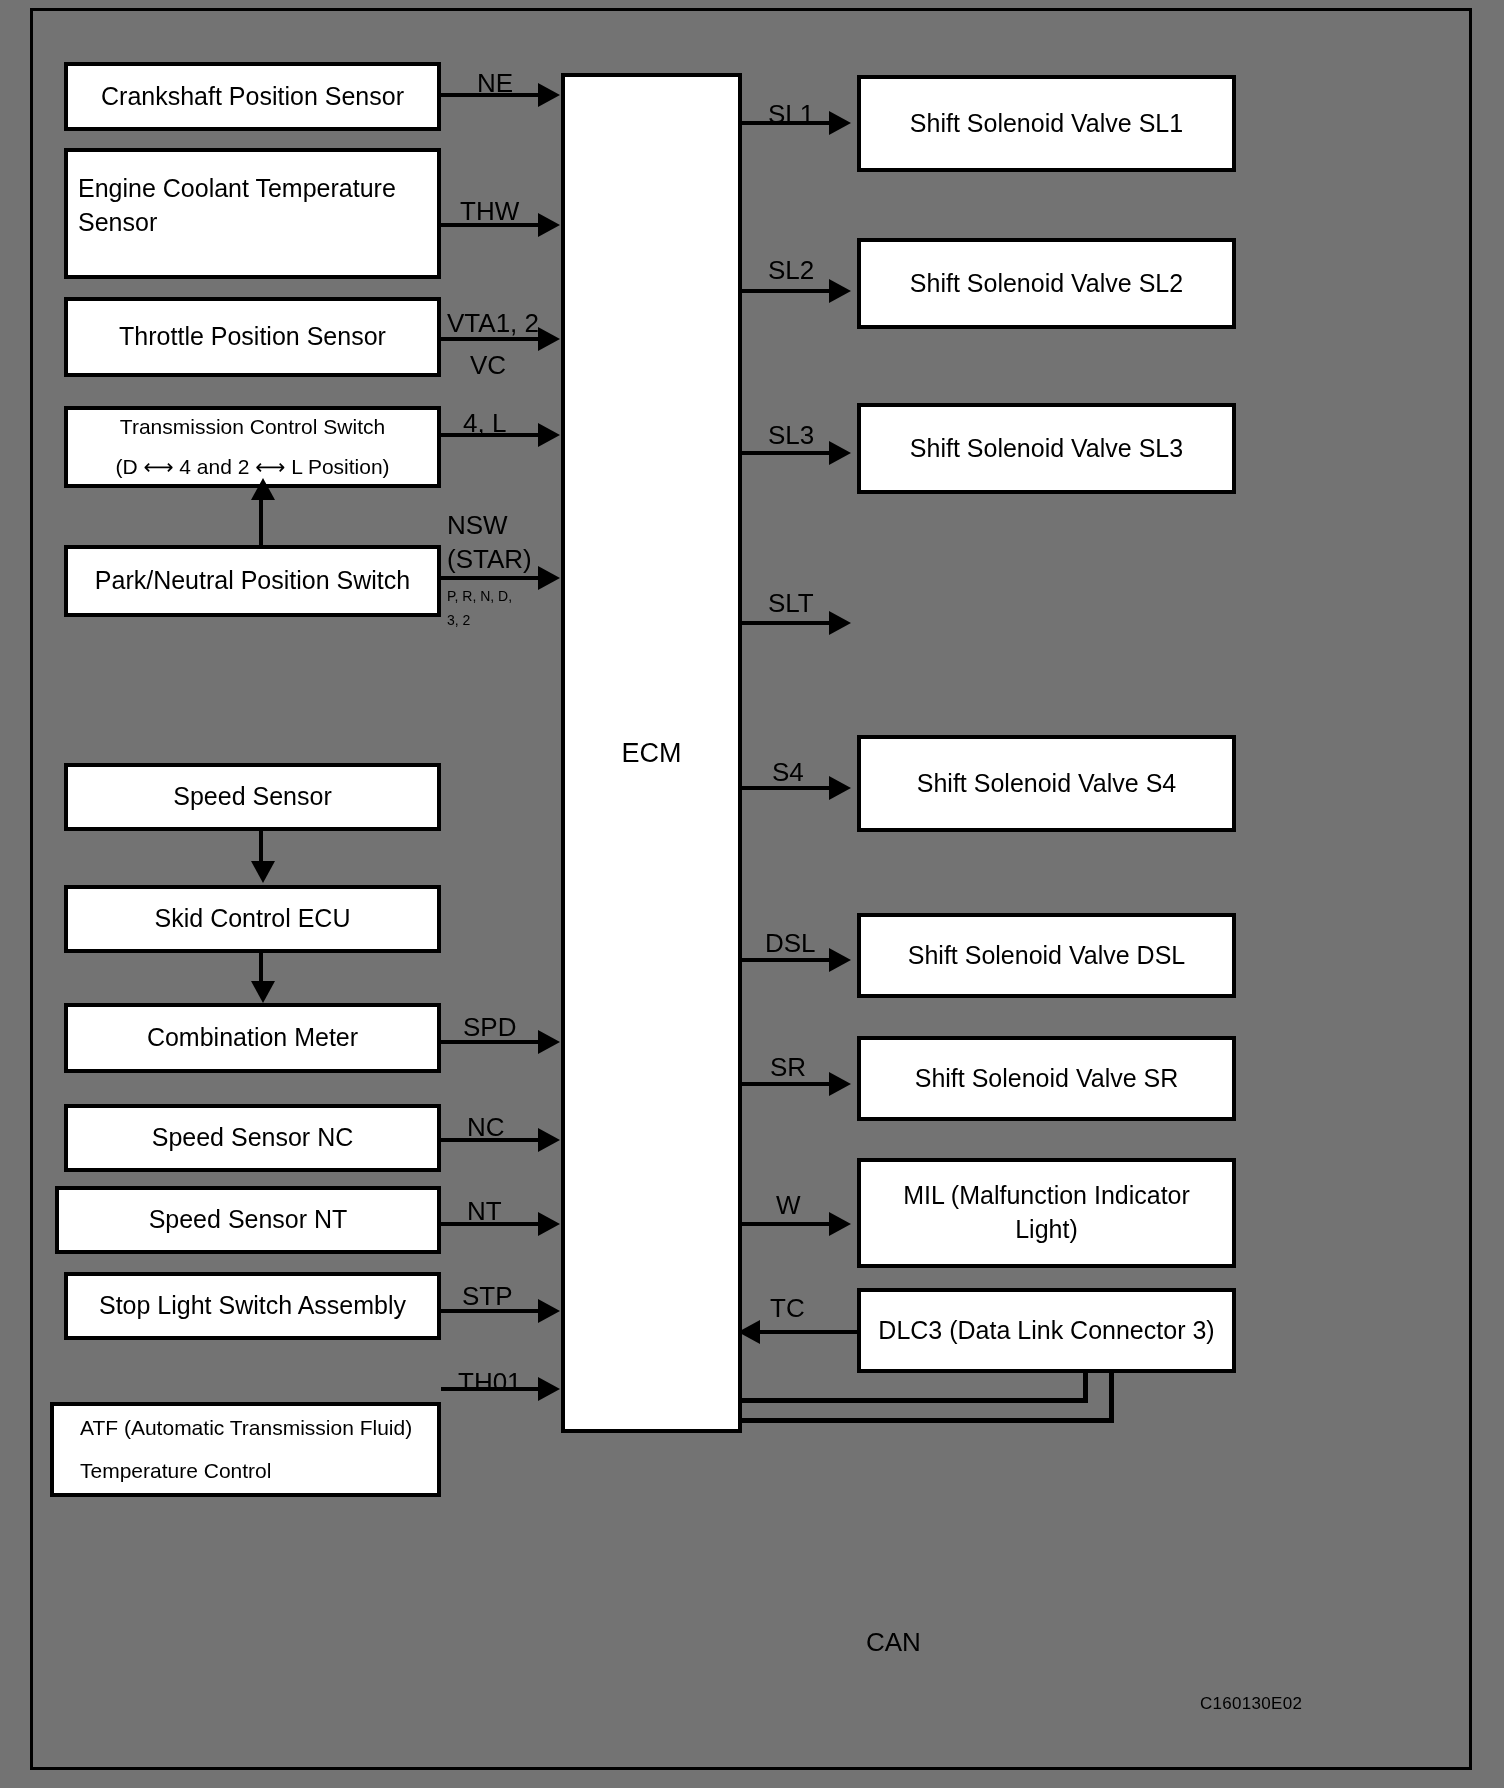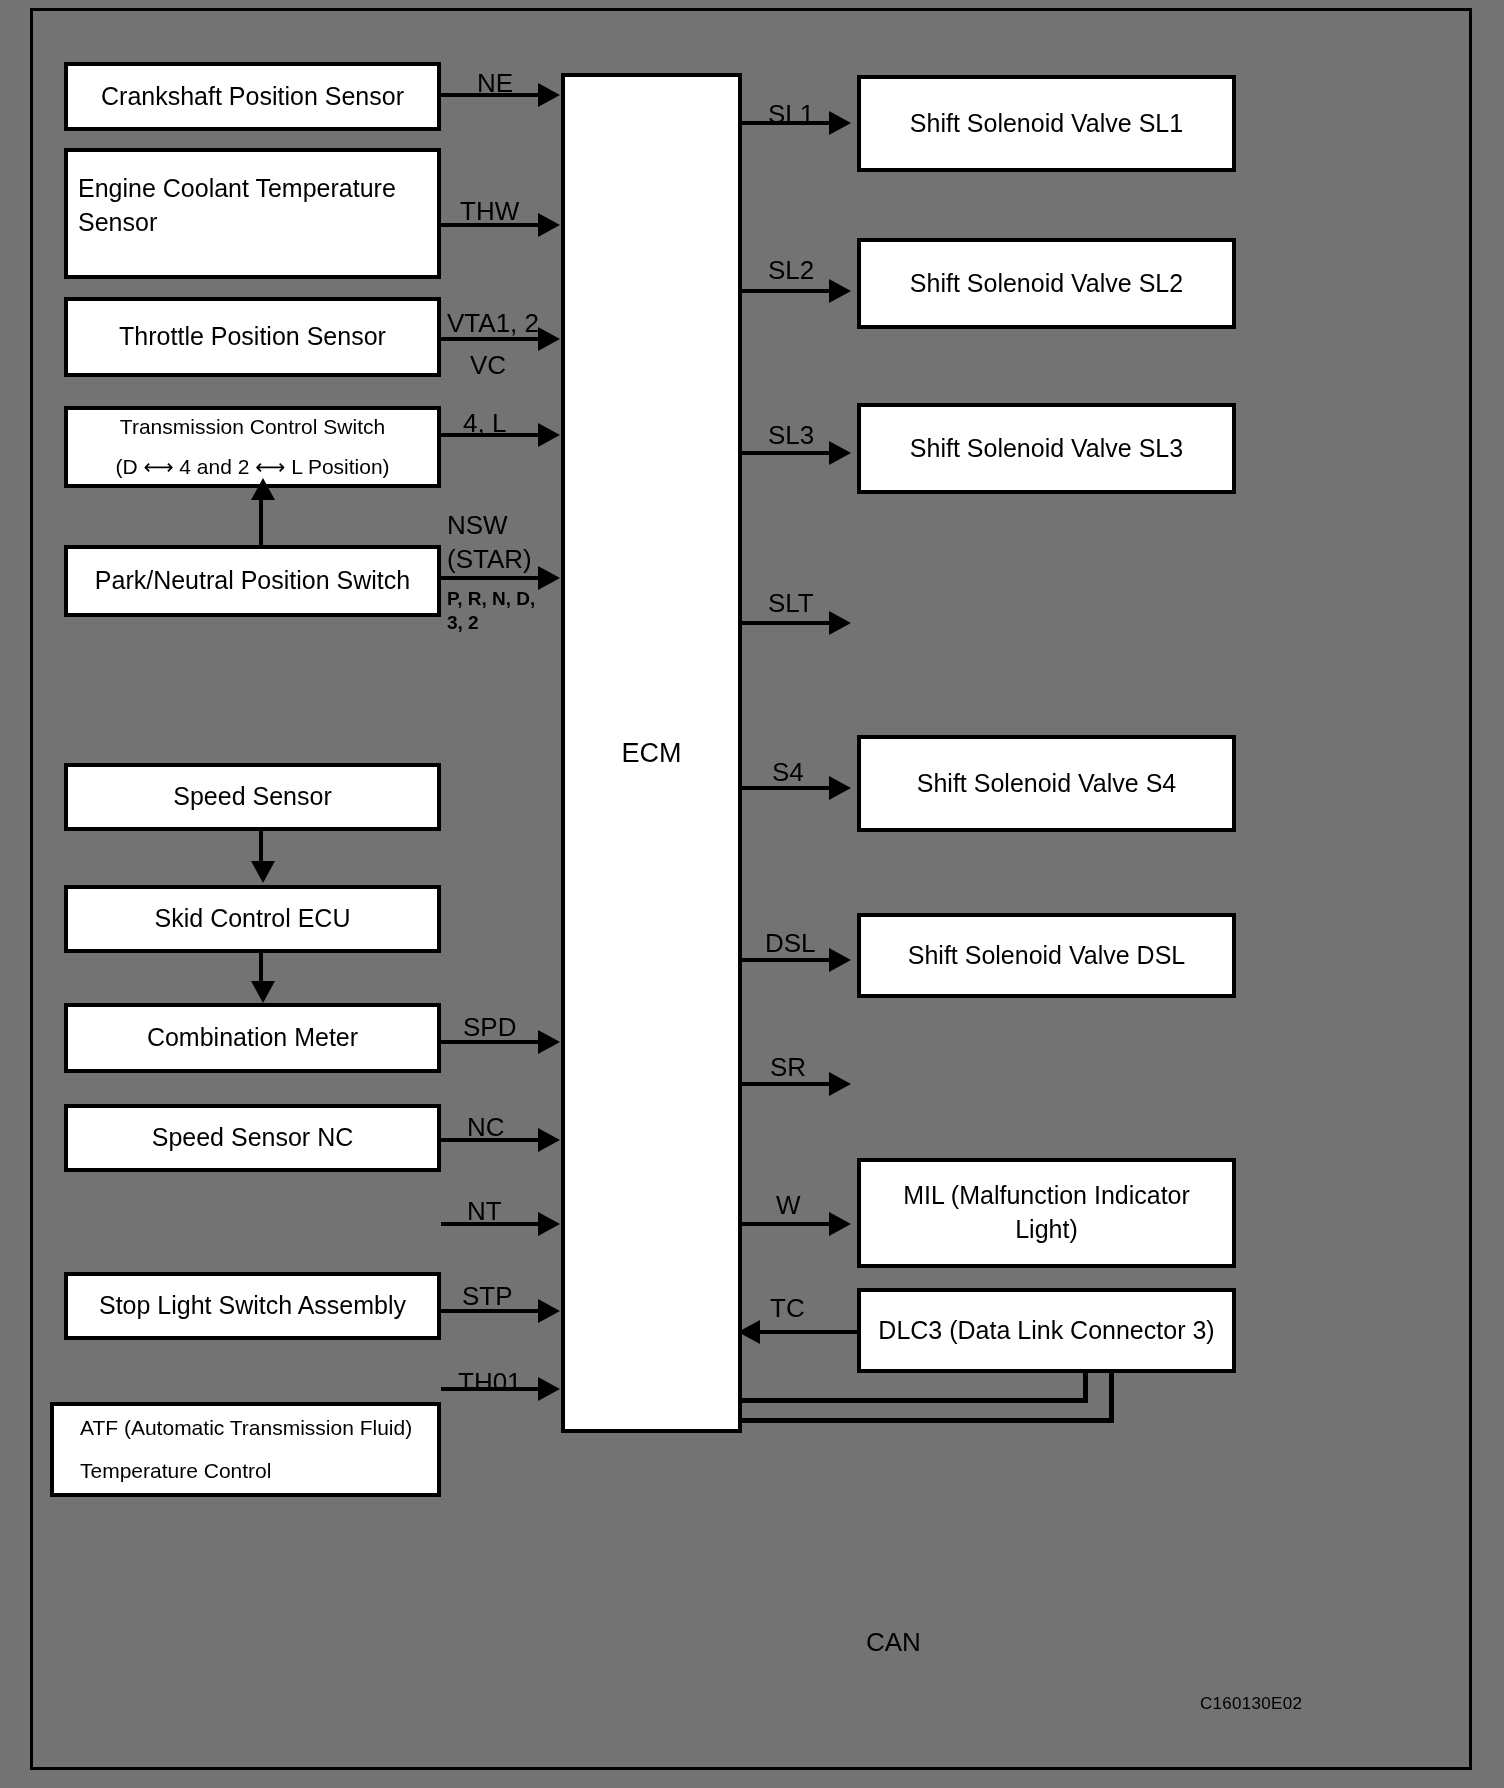--- a/index.html
+++ b/index.html
@@ -106,23 +106,22 @@
     border-left: 12px solid transparent;
     border-right: 12px solid transparent;
     border-top: 22px solid #000000;
   }
   .sig-label {
     position: absolute;
     font-size: 26px;
     white-space: nowrap;
   }
   .sig-label.tiny {
-    font-size: 19px;
+    font-size: 14px;
     line-height: 1.15;
-    font-weight: bold;
   }
   .code-label {
     position: absolute;
     font-size: 17px;
     letter-spacing: 0.3px;
   }
   .can-label {
     position: absolute;
     font-size: 26px;
   }
@@ -195,20 +194,23 @@
   <div class="arrow-right" style="left:538px; top:1030px;"></div>
   <div class="sig-label" style="left:463px; top:1012px;">SPD</div>
 
   <div class="box" style="left:64px; top:1104px; width:377px; height:68px;">
     <span>Speed Sensor NC</span>
   </div>
   <div class="hline" style="left:441px; top:1138px; width:114px;"></div>
   <div class="arrow-right" style="left:538px; top:1128px;"></div>
   <div class="sig-label" style="left:467px; top:1112px;">NC</div>
 
+  <div class="box" style="left:55px; top:1186px; width:386px; height:68px;">
+    <span>Speed Sensor NT</span>
+  </div>
   <div class="hline" style="left:441px; top:1222px; width:114px;"></div>
   <div class="arrow-right" style="left:538px; top:1212px;"></div>
   <div class="sig-label" style="left:467px; top:1196px;">NT</div>
 
   <div class="box" style="left:64px; top:1272px; width:377px; height:68px;">
     <span>Stop Light Switch Assembly</span>
   </div>
   <div class="hline" style="left:441px; top:1309px; width:114px;"></div>
   <div class="arrow-right" style="left:538px; top:1299px;"></div>
   <div class="sig-label" style="left:462px; top:1281px;">STP</div>
@@ -260,20 +262,23 @@
   <div class="hline" style="left:742px; top:958px; width:99px;"></div>
   <div class="arrow-right" style="left:829px; top:948px;"></div>
   <div class="sig-label" style="left:765px; top:928px;">DSL</div>
   <div class="box" style="left:857px; top:913px; width:379px; height:85px;">
     <span>Shift Solenoid Valve DSL</span>
   </div>
 
   <div class="hline" style="left:742px; top:1082px; width:99px;"></div>
   <div class="arrow-right" style="left:829px; top:1072px;"></div>
   <div class="sig-label" style="left:770px; top:1052px;">SR</div>
+  <div class="box" style="left:857px; top:1036px; width:379px; height:85px;">
+    <span>Shift Solenoid Valve SR</span>
+  </div>
 
   <div class="hline" style="left:742px; top:1222px; width:99px;"></div>
   <div class="arrow-right" style="left:829px; top:1212px;"></div>
   <div class="sig-label" style="left:776px; top:1190px;">W</div>
   <div class="box" style="left:857px; top:1158px; width:379px; height:110px;">
     <span>MIL (Malfunction Indicator Light)</span>
   </div>
 
   <div class="hline" style="left:760px; top:1330px; width:97px;"></div>
   <div class="arrow-left" style="left:738px; top:1320px;"></div>

